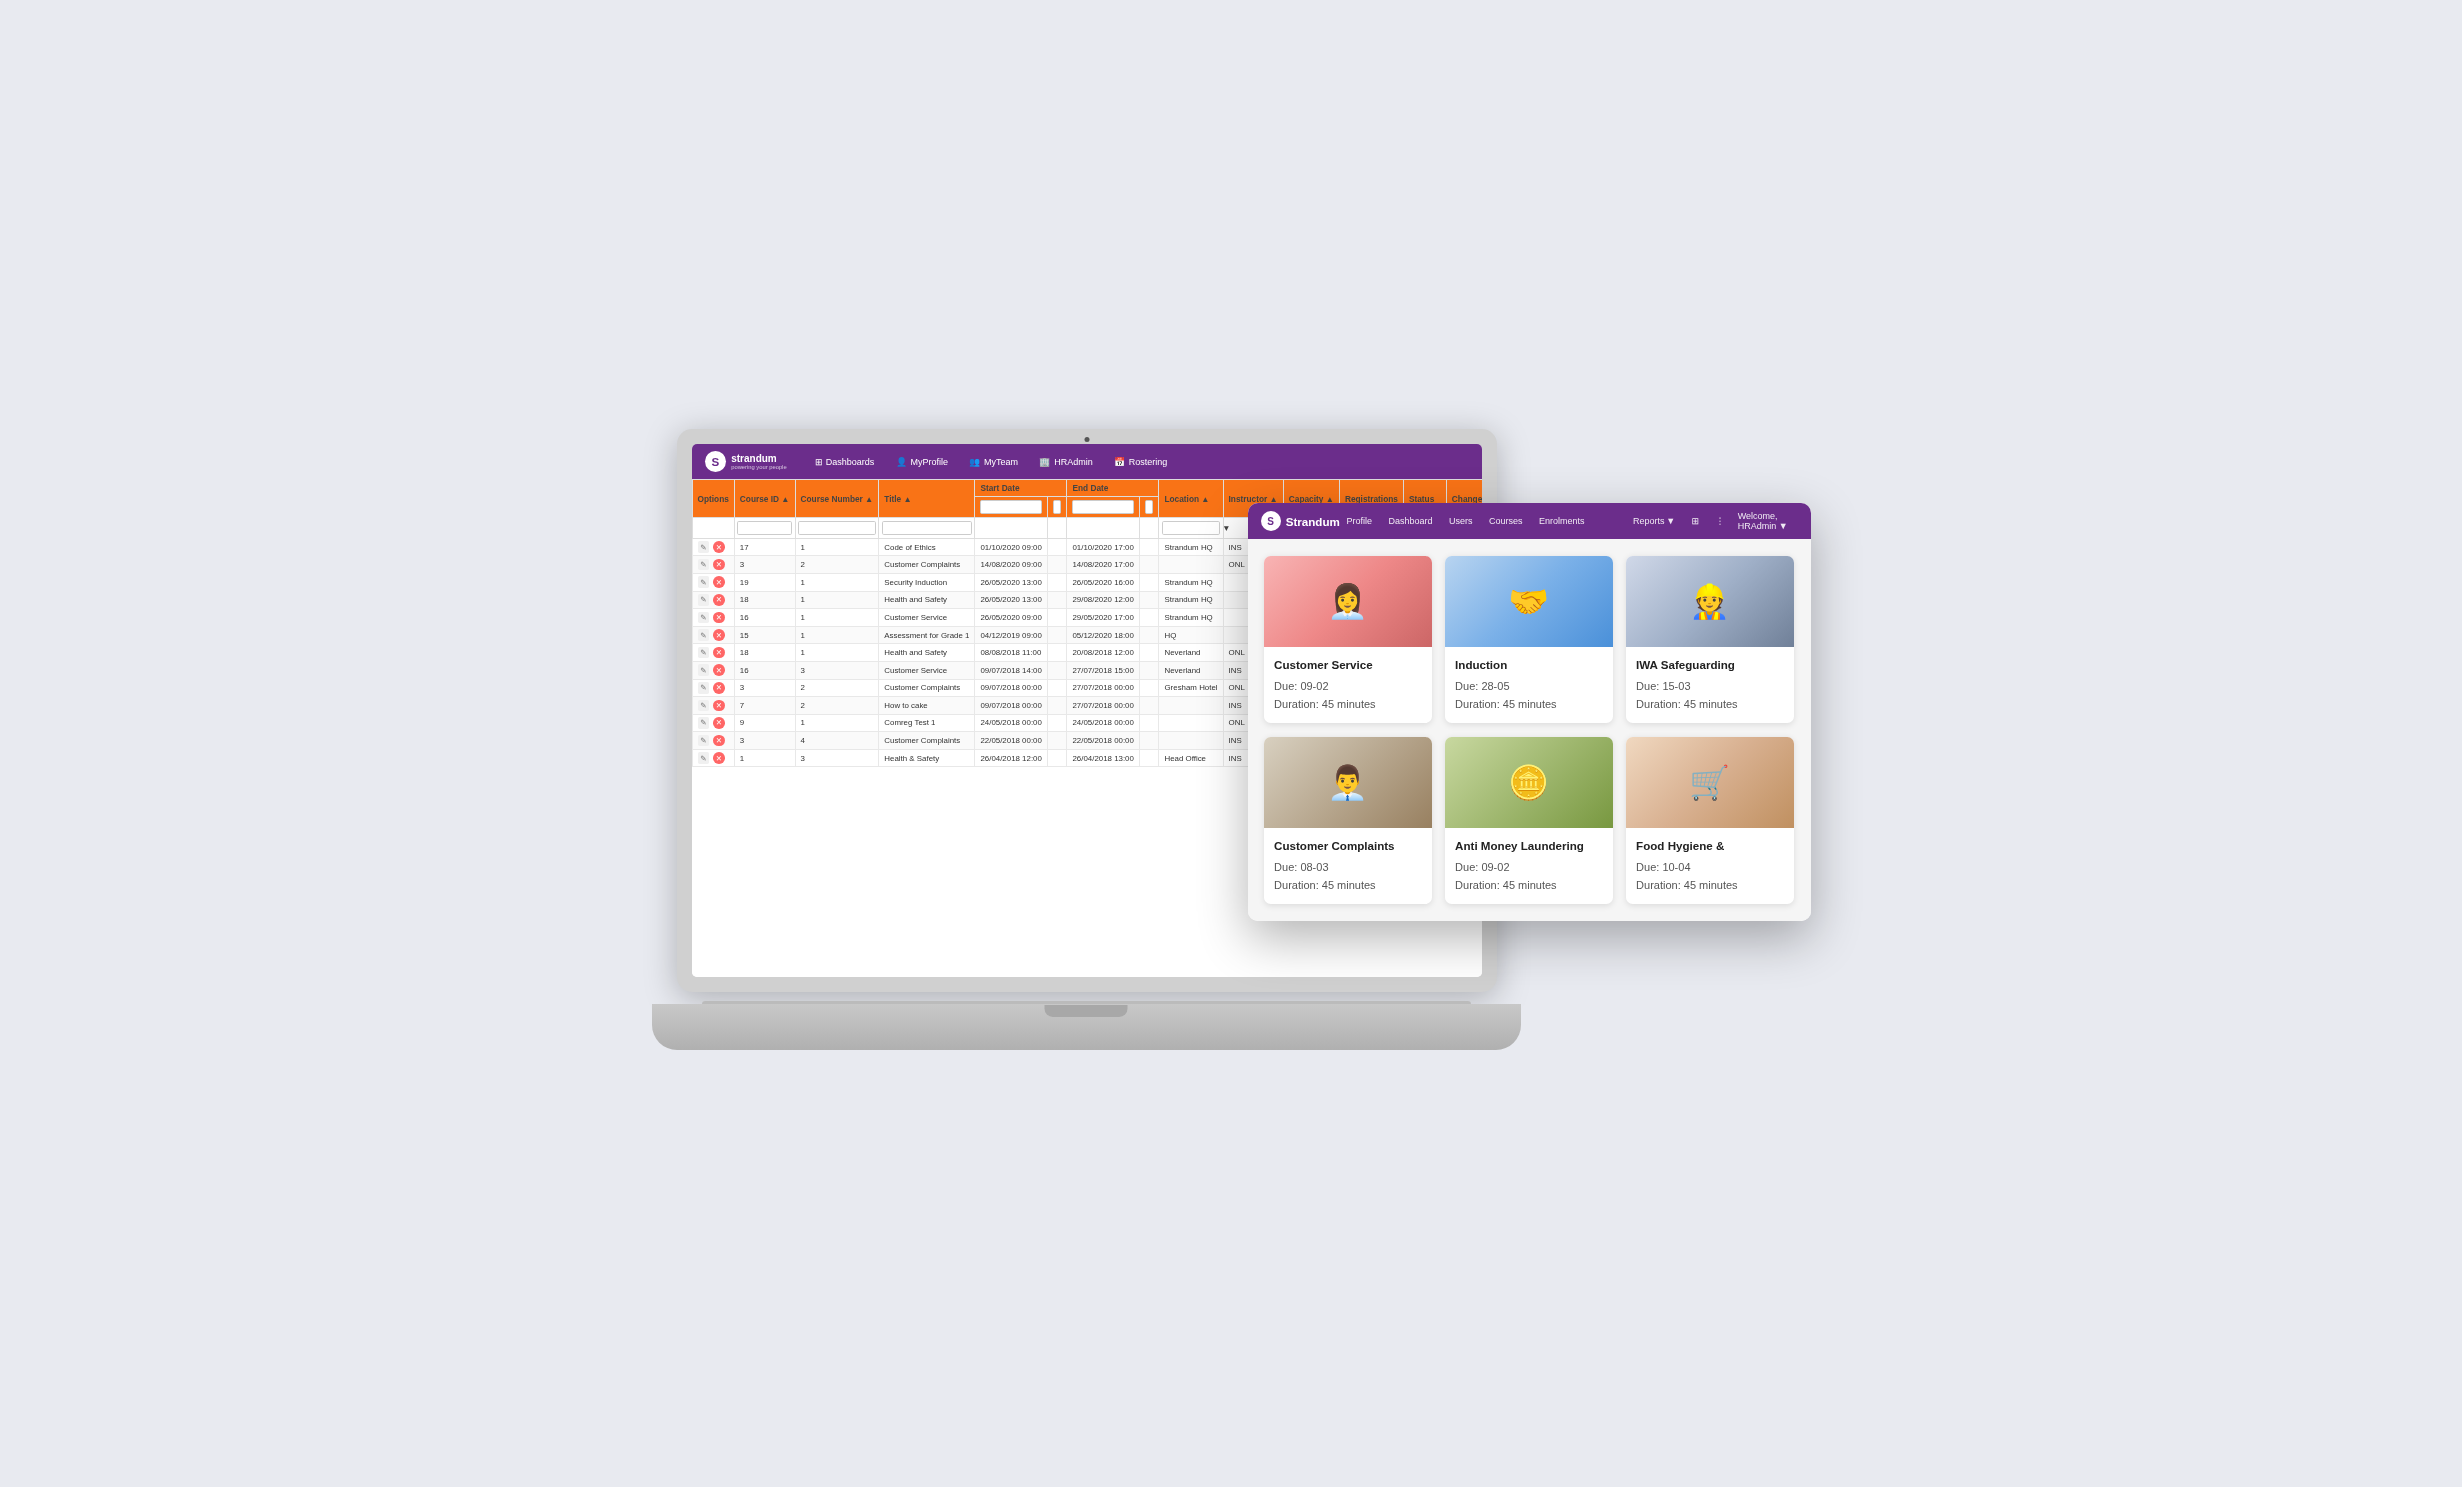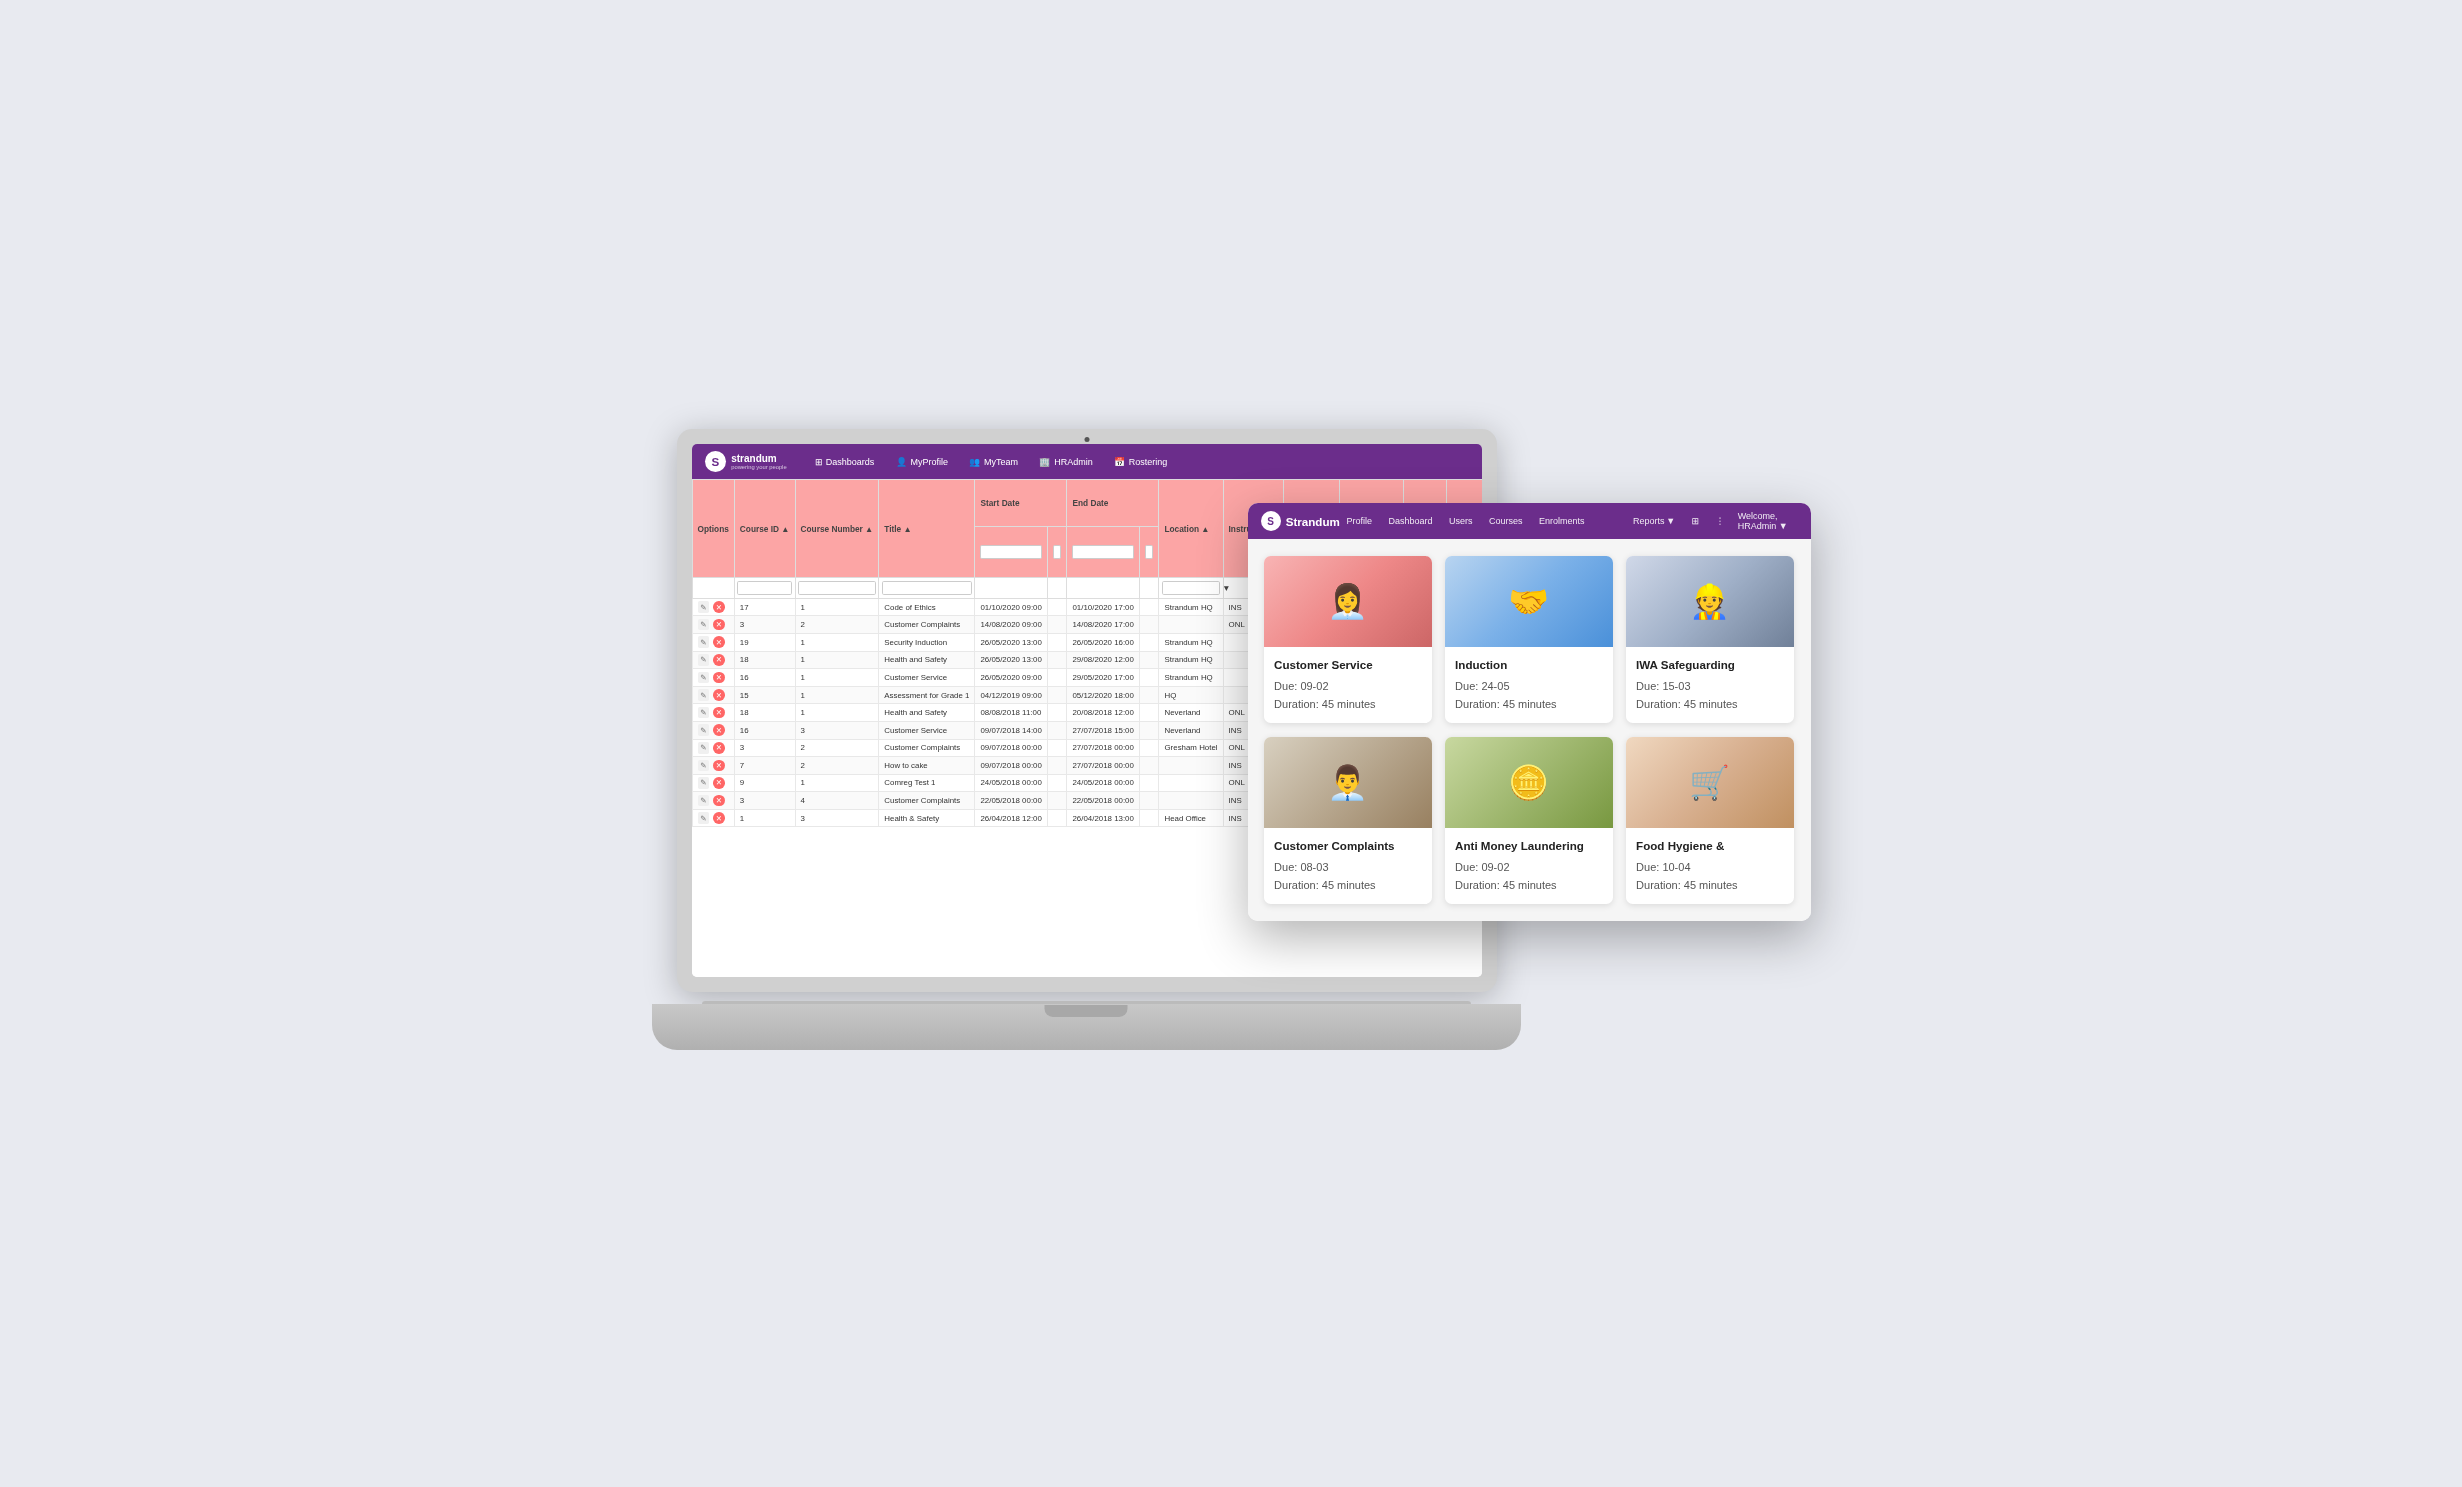--- a/index.html
+++ b/index.html
@@ -146,23 +146,23 @@
       overflow: auto;
     }
 
     .data-table {
       width: 100%;
       border-collapse: collapse;
       font-size: 8.3px;
     }
 
     .data-table th {
-      background: #fca5a5;
+      background: #f97316;
       border: 0.8px solid #ddd;
-      padding: 18px 5px;
+      padding: 3px 5px;
       text-align: left;
       font-weight: 600;
       color: #444;
       white-space: nowrap;
     }
 
     .data-table td {
       border: 0.8px solid #e8e8e8;
       padding: 2.5px 5px;
       white-space: nowrap;
@@ -762,21 +762,21 @@
       <div class="course-card-meta">Due: 09-02</div>
       <div class="course-card-meta">Duration: 45 minutes</div>
     </div>
   </div>
         <div class="course-card">
     <div class="course-card-img img-induction">
       <div class="person-silhouette">🤝</div>
     </div>
     <div class="course-card-body">
       <div class="course-card-title">Induction</div>
-      <div class="course-card-meta">Due: 24-05</div>
+      <div class="course-card-meta">Due: 28-05</div>
       <div class="course-card-meta">Duration: 45 minutes</div>
     </div>
   </div>
         <div class="course-card">
     <div class="course-card-img img-iwa">
       <div class="person-silhouette">👷</div>
     </div>
     <div class="course-card-body">
       <div class="course-card-title">IWA Safeguarding</div>
       <div class="course-card-meta">Due: 15-03</div>

